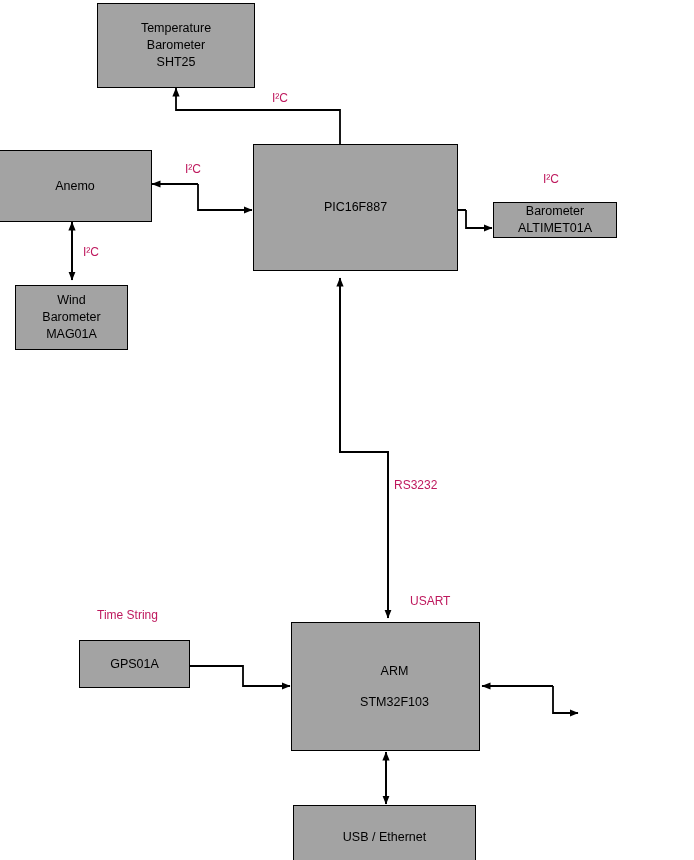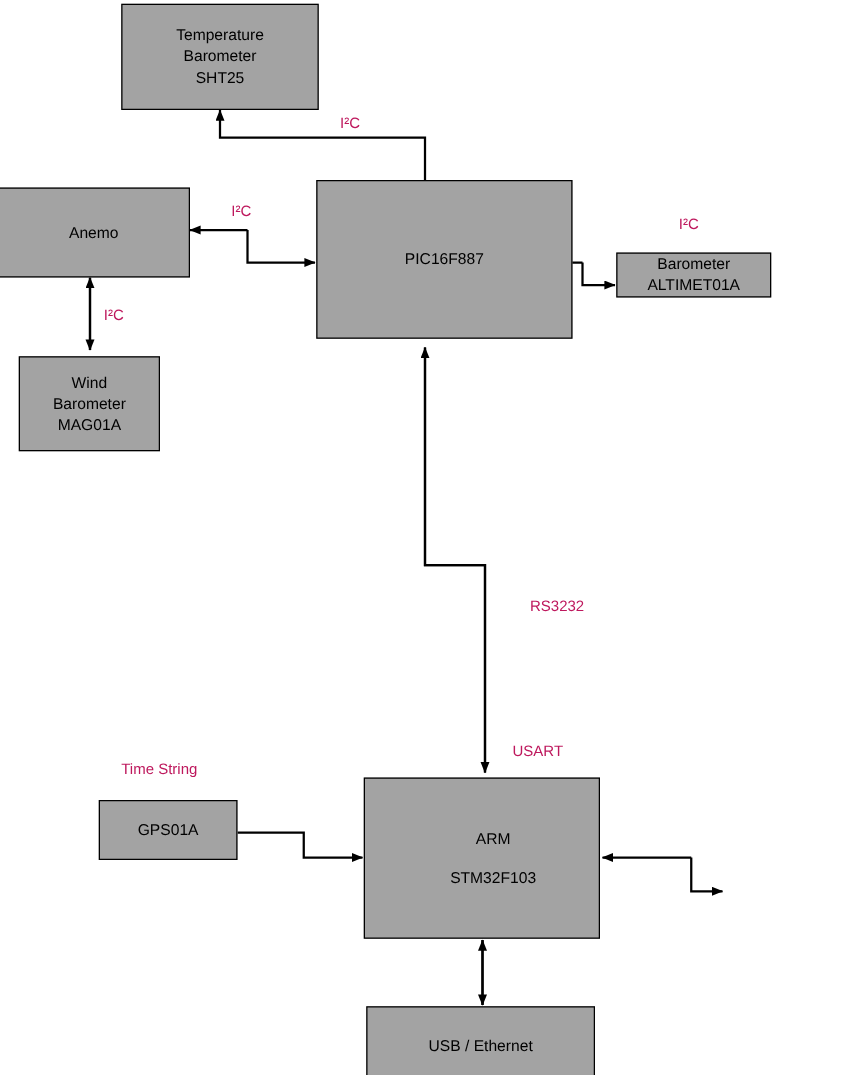--- a/index.html
+++ b/index.html
@@ -99,21 +99,21 @@
 
   <div class="node" style="left:253px; top:144px; width:205px; height:127px;">
     <span class="line">PIC16F887</span>
   </div>
 
   <div class="node" style="left:493px; top:202px; width:124px; height:36px;">
     <span class="line">Barometer</span>
     <span class="line">ALTIMET01A</span>
   </div>
 
-  <div class="node" style="left:15px; top:285px; width:113px; height:76px;">
+  <div class="node" style="left:15px; top:285px; width:113px; height:65px;">
     <span class="line">Wind</span>
     <span class="line">Barometer</span>
     <span class="line">MAG01A</span>
   </div>
 
   <div class="node" style="left:79px; top:640px; width:111px; height:48px;">
     <span class="line">GPS01A</span>
   </div>
 
   <div class="node spaced" style="left:291px; top:622px; width:189px; height:129px;padding-left:18px;">
@@ -123,17 +123,17 @@
 
 
   <div class="node" style="left:293px; top:805px; width:183px; height:64px;">
     <span class="line">USB / Ethernet</span>
   </div>
 
   <div class="edge-label" style="left:272px; top:91px;">I²C</div>
   <div class="edge-label" style="left:185px; top:162px;">I²C</div>
   <div class="edge-label" style="left:543px; top:172px;">I²C</div>
   <div class="edge-label" style="left:83px; top:245px;">I²C</div>
-  <div class="edge-label" style="left:394px; top:478px;margin-left:30px;">RS3232</div>
+  <div class="edge-label" style="left:394px; top:478px;">RS3232</div>
   <div class="edge-label" style="left:410px; top:594px;">USART</div>
   <div class="edge-label" style="left:97px; top:608px;">Time String</div>
 
 </div>
 
 </body></html>

